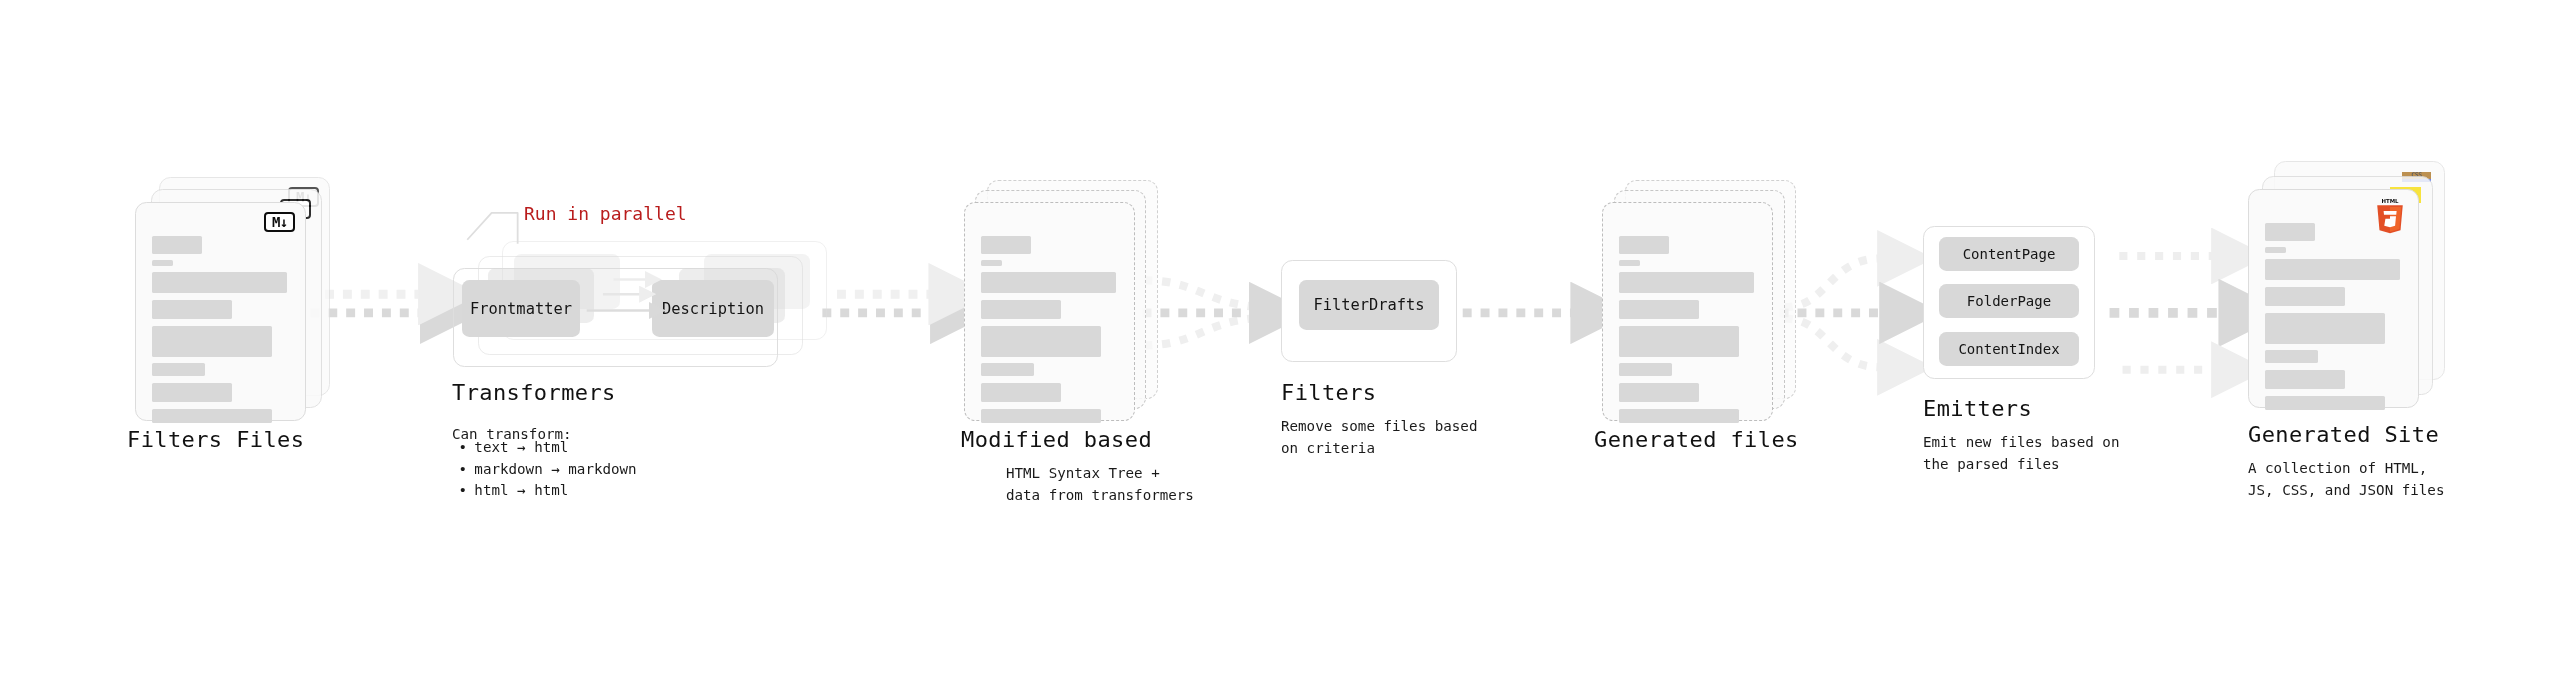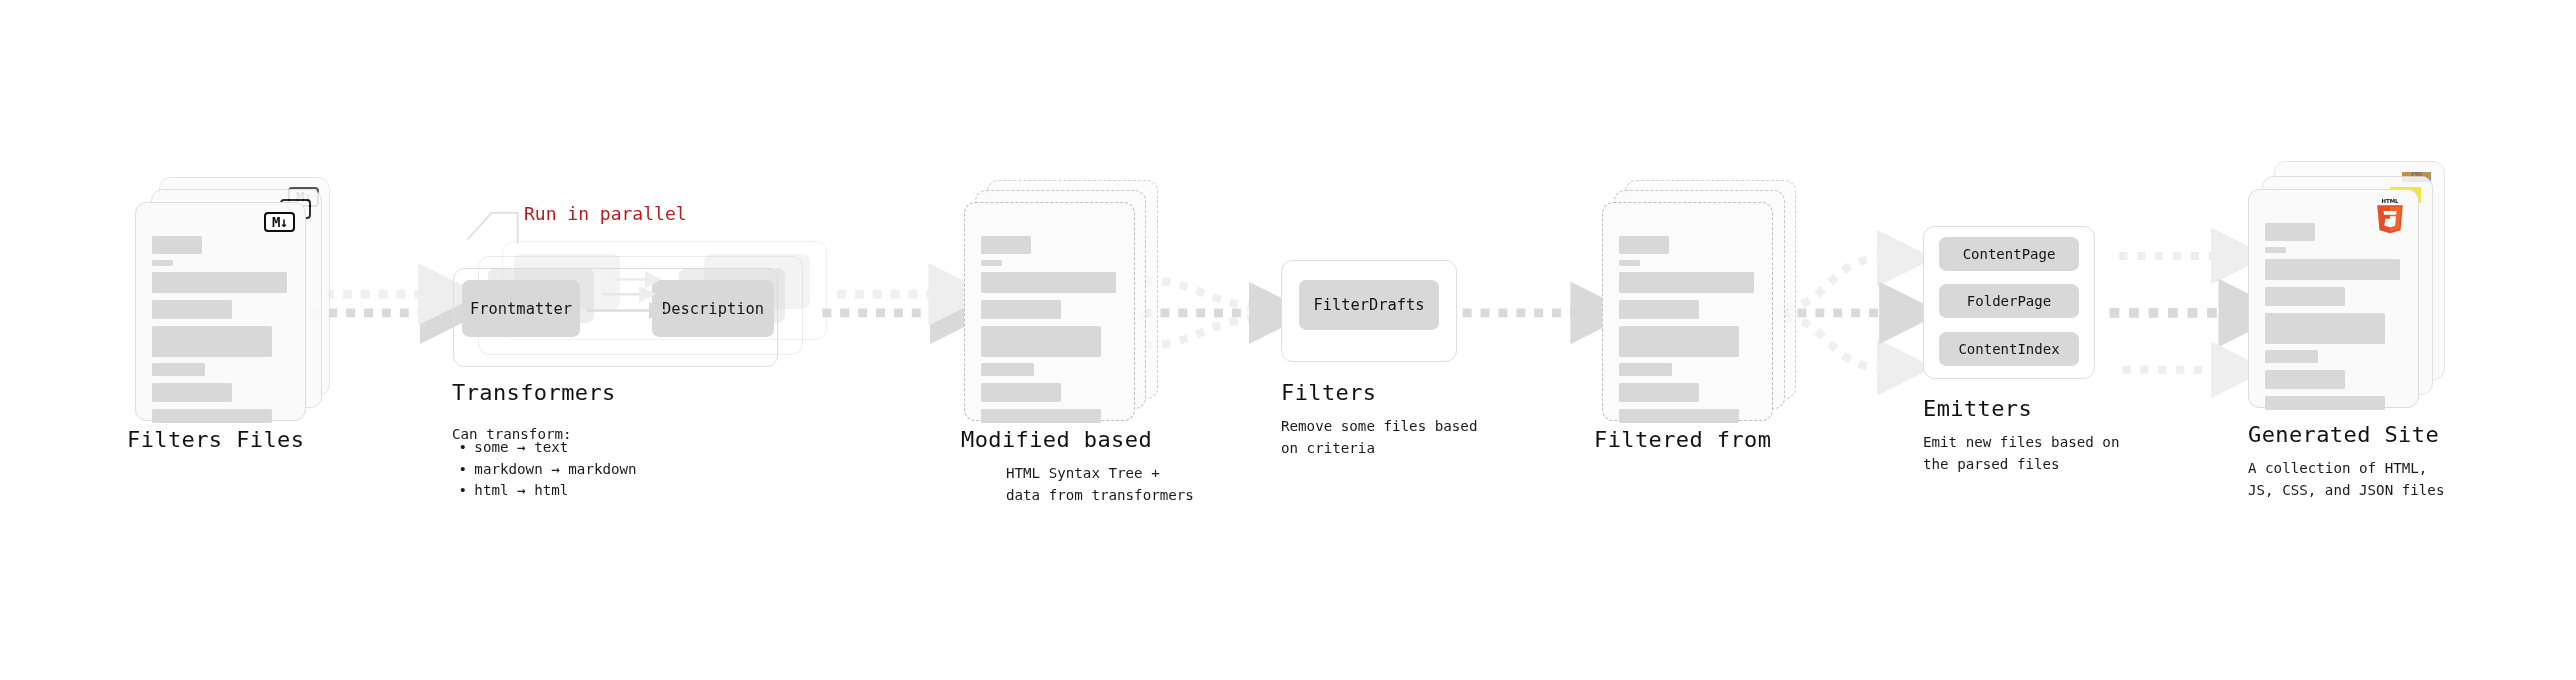--- a/index.html
+++ b/index.html
@@ -177,21 +177,21 @@
       <line x1="742" y1="362" x2="788" y2="362" stroke="#e6e6e6" stroke-width="3" marker-end="url(#ahf)"></line>
       <line x1="722" y1="382" x2="800" y2="382" stroke="#dcdcdc" stroke-width="3" marker-end="url(#ah)"></line>
     </svg>
 
     <div class="faintlabel" style="left:524px; top:203px;">Run in parallel</div>
 
     <div class="title" style="left:452px; top:380px;">Transformers</div>
     <div class="subtitle" style="left:452px; top:416px;margin-top:8px;">Can transform:</div>
     <div class="bulletlist" style="left:452px; top:437px;">
       <ul>
-        <li>some → text</li>
+        <li>text → html</li>
         <li>markdown → markdown</li>
         <li>html → html</li>
       </ul>
     </div>
   </div>
 
   <div>
     <div class="doccard dashed ghost2" style="left:987px; top:180px;"></div>
     <div class="doccard dashed ghost1" style="left:975px; top:190px;"></div>
     <div class="doccard dashed" style="left:964px; top:202px;">
@@ -227,21 +227,21 @@
         <div class="bar" style="width:50px; height:18px;"></div>
         <div class="bar" style="width:21px; height:5.7px;"></div>
         <div class="bar" style="width:135px; height:21px;"></div>
         <div class="bar" style="width:80px; height:19.5px;"></div>
         <div class="bar" style="width:120px; height:31px;"></div>
         <div class="bar" style="width:53px; height:13px;"></div>
         <div class="bar" style="width:80px; height:19.5px;"></div>
         <div class="bar" style="width:120px; height:14.6px;"></div>
       </div>
     </div>
-    <div class="title" style="left:1594px; top:427px;">Filtered from</div>
+    <div class="title" style="left:1594px; top:427px;">Generated files</div>
   </div>
 
   <div>
     <div class="groupbox" style="left:1923px; top:226px; width:172px; height:153px; background:#fff;"></div>
     <div class="chip" style="left:1939px; top:237px; width:140px; height:34px; font-size:14px;">ContentPage</div>
     <div class="chip" style="left:1939px; top:284px; width:140px; height:34px; font-size:14px;">FolderPage</div>
     <div class="chip" style="left:1939px; top:332px; width:140px; height:34px; font-size:14px;">ContentIndex</div>
     <div class="title" style="left:1923px; top:396px;">Emitters</div>
     <div class="subtitle" style="left:1923px; top:432px;">Emit new files based on
 the parsed files</div>

